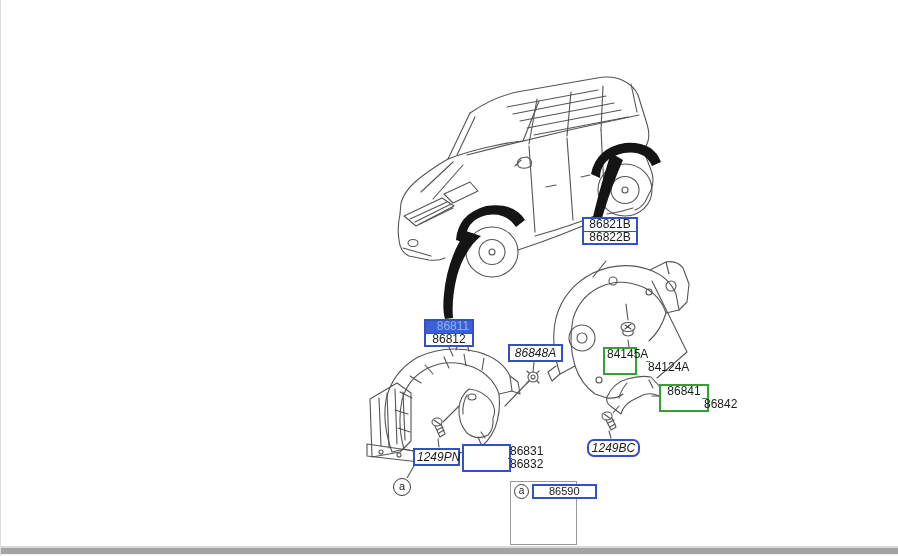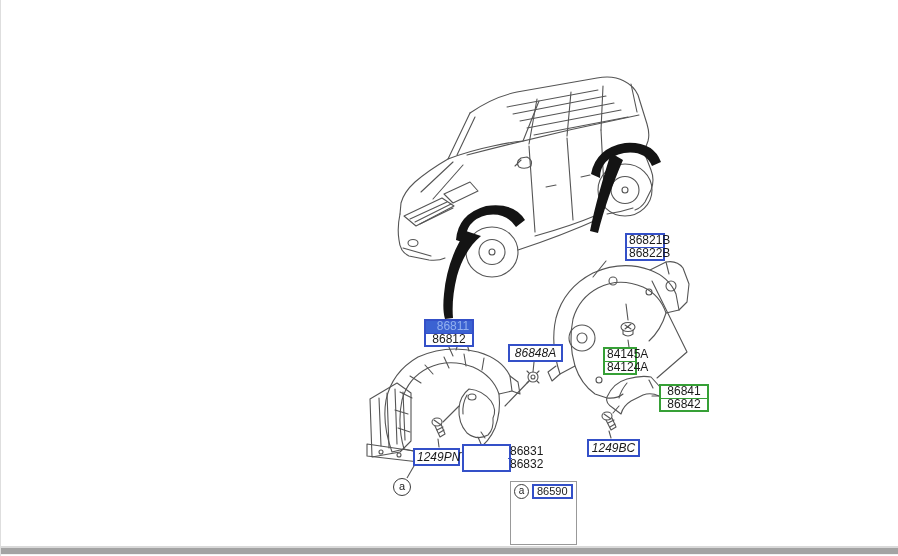--- a/index.html
+++ b/index.html
@@ -19,42 +19,42 @@
   .art{position:absolute;left:0;top:0;}
   
   .plabel{
     position:absolute;box-sizing:border-box;background:#fff;
     border:2px solid var(--accent-blue);
     color:var(--ink);font-size:12px;text-align:center;z-index:5;
   }
   .plabel.green{border-color:var(--accent-green);}
   .plabel .row{height:11.5px;line-height:11.5px;padding:0 2px;white-space:nowrap;}
   .plabel.blue .row + .row{border-top:1px solid var(--accent-blue);}
-  .plabel.green .row + .row{border-top:1px solid var(--accent-green);}
+  .plabel.green .row + .row{border-top:1px solid var(--accent-green);margin-left:41px;}
   .plabel .row.sel{background:var(--selected-bg);color:var(--selected-text);padding-left:10px;}
   .plabel.one{line-height:14px;padding:0 2px;white-space:nowrap;font-style:italic;}
   
   .marker-circle{
     position:absolute;width:18px;height:18px;border:1.4px solid #3c3c3c;border-radius:50%;
     box-sizing:border-box;background:#fff;color:#222;font-size:11px;line-height:15px;
     text-align:center;z-index:5;
   }
   
   .legend{
     position:absolute;left:509px;top:481px;width:67px;height:64px;box-sizing:border-box;
     border:1px solid #999;background:#fff;z-index:4;
   }
   .legend-head{display:flex;align-items:center;gap:3px;padding:2px 2px 0 3px;}
   .legend-head .marker-sm{
     width:15px;height:15px;border:1.3px solid #3c3c3c;border-radius:50%;box-sizing:border-box;
     font-size:10px;line-height:12px;text-align:center;color:#222;flex:0 0 auto;background:#fff;
   }
   .legend-head .plabel-sm{
     box-sizing:border-box;border:2px solid var(--accent-blue);background:#fff;color:var(--ink);
-    font-size:11px;line-height:11px;padding:0 3px;height:15px;display:flex;align-items:center;text-align:center;
+    font-size:11px;line-height:11px;padding:0 15px;height:15px;display:flex;align-items:center;text-align:center;
   }
   
   .scrollbar{
     position:absolute;left:0;right:0;bottom:1px;height:6px;background:#a3a3a3;
     border-top:2px solid #d9d9d9;border-bottom:1px solid #f2f2f2;z-index:6;
   }
 </style>
 </head>
 <body>
 
@@ -224,36 +224,36 @@
     </g>
   </svg>
 
   <div class="plabel blue" style="left:423px;top:319px;width:50px;">
     <div class="row sel">86811</div>
     <div class="row">86812</div>
   </div>
 
   <div class="plabel blue one" style="left:507px;top:344px;width:55px;height:18px;">86848A</div>
 
-  <div class="plabel blue" style="left:581px;top:233px;width:40px;margin-left:43px;">
+  <div class="plabel blue" style="left:581px;top:217px;width:56px;">
     <div class="row">86821B</div>
     <div class="row">86822B</div>
   </div>
 
   <div class="plabel green" style="left:602px;top:347px;width:34px;">
     <div class="row">84145A</div>
     <div class="row">84124A</div>
   </div>
 
   <div class="plabel green" style="left:658px;top:384px;width:50px;">
     <div class="row">86841</div>
     <div class="row">86842</div>
   </div>
 
-  <div class="plabel blue one" style="left:586px;top:439px;width:53px;height:18px;">1249BC</div>
+  <div class="plabel blue one" style="left:586px;top:439px;width:53px;height:18px;border-radius:7px;">1249BC</div>
 
   <div class="plabel blue one" style="left:412px;top:448px;width:47px;height:18px;">1249PN</div>
 
   <div class="plabel blue" style="left:461px;top:444px;width:49px;padding-left:44px;">
     <div class="row">86831</div>
     <div class="row">86832</div>
   </div>
 
   <div class="marker-circle" style="left:392px;top:478px;">a</div>
 

